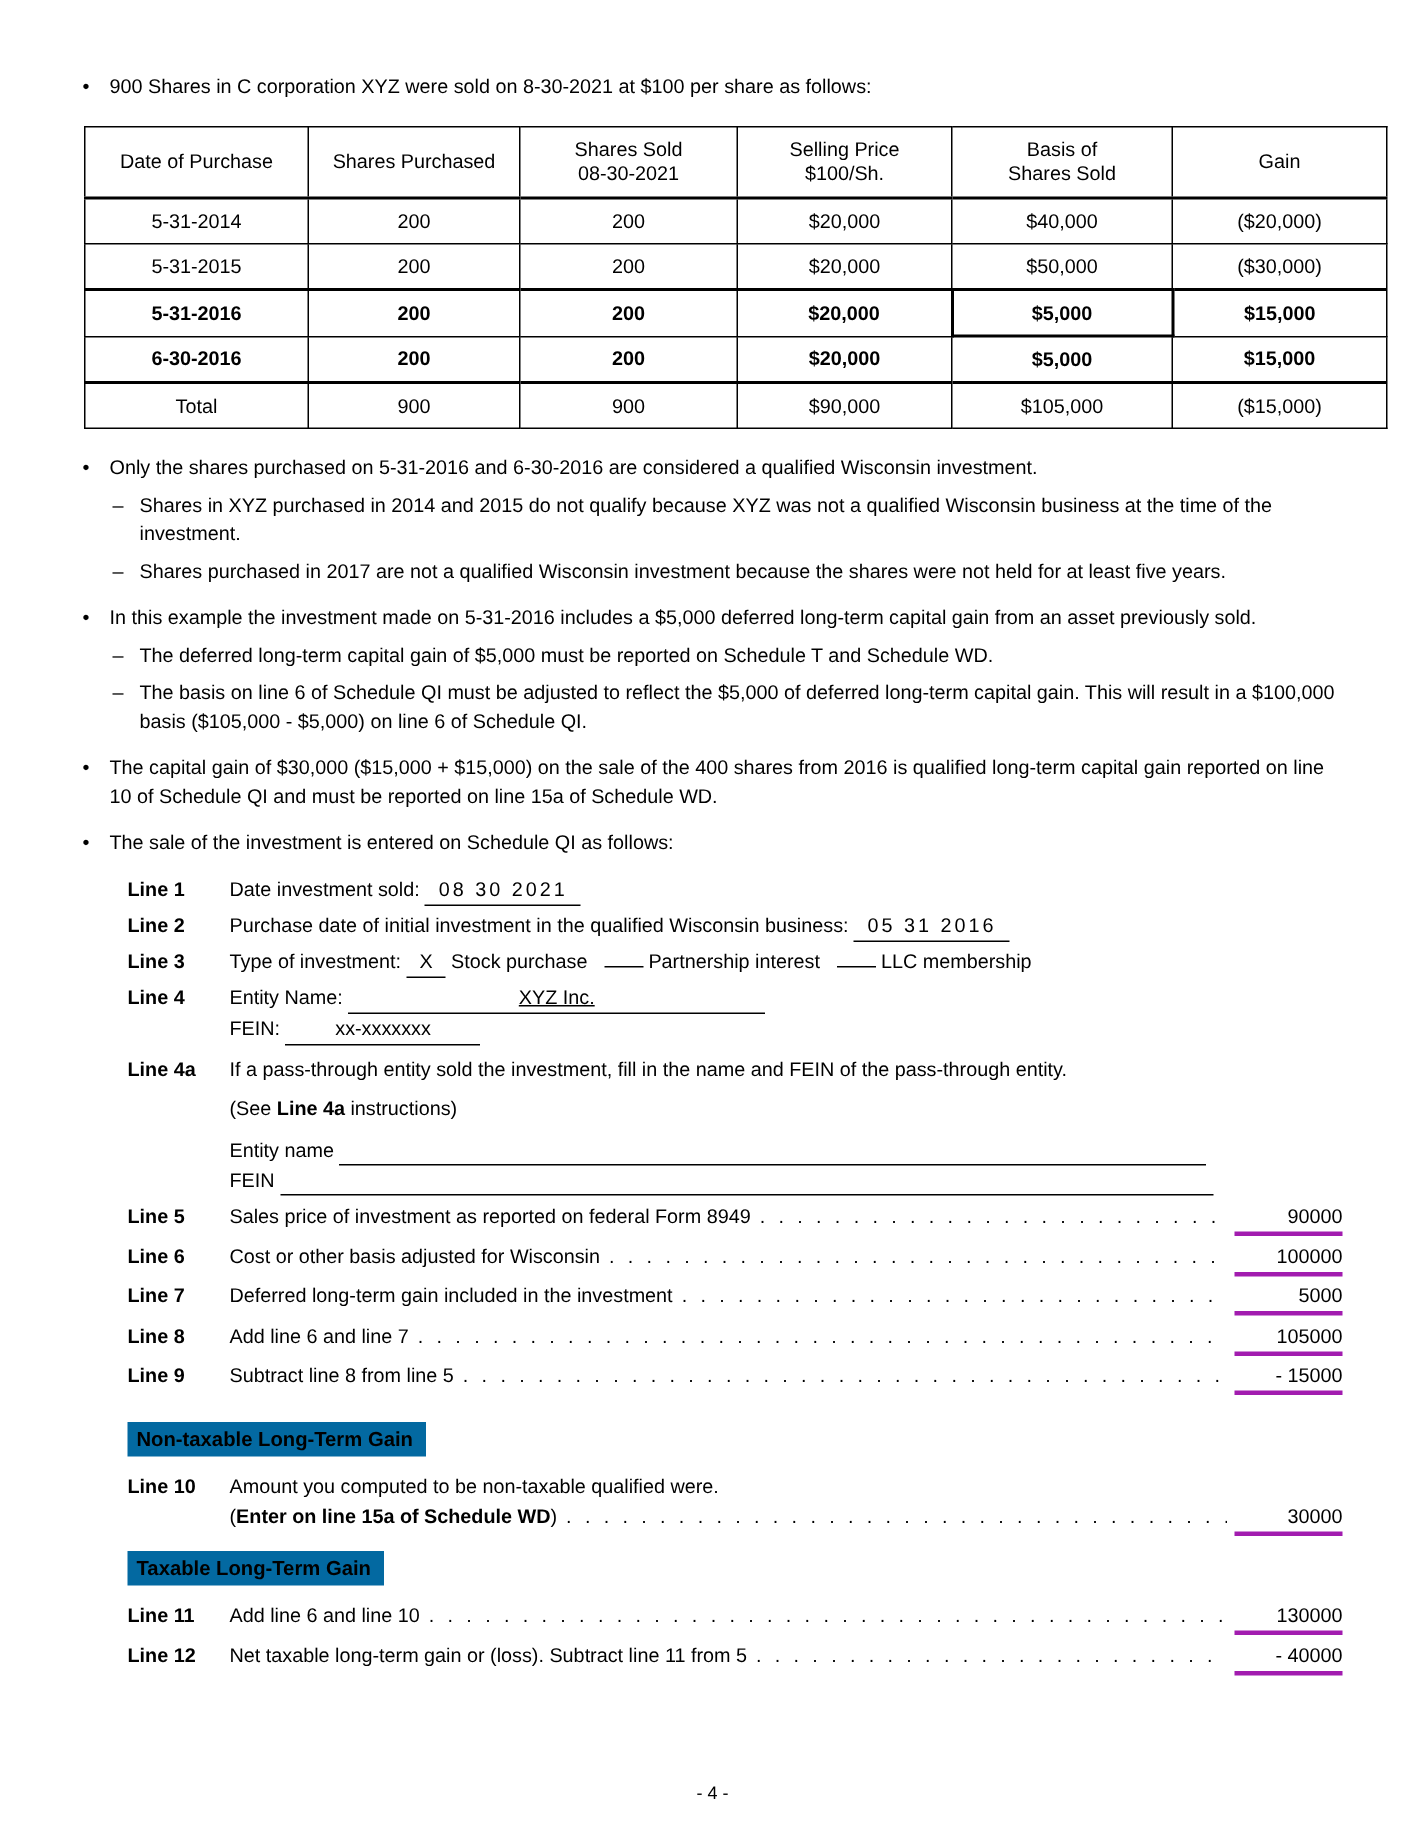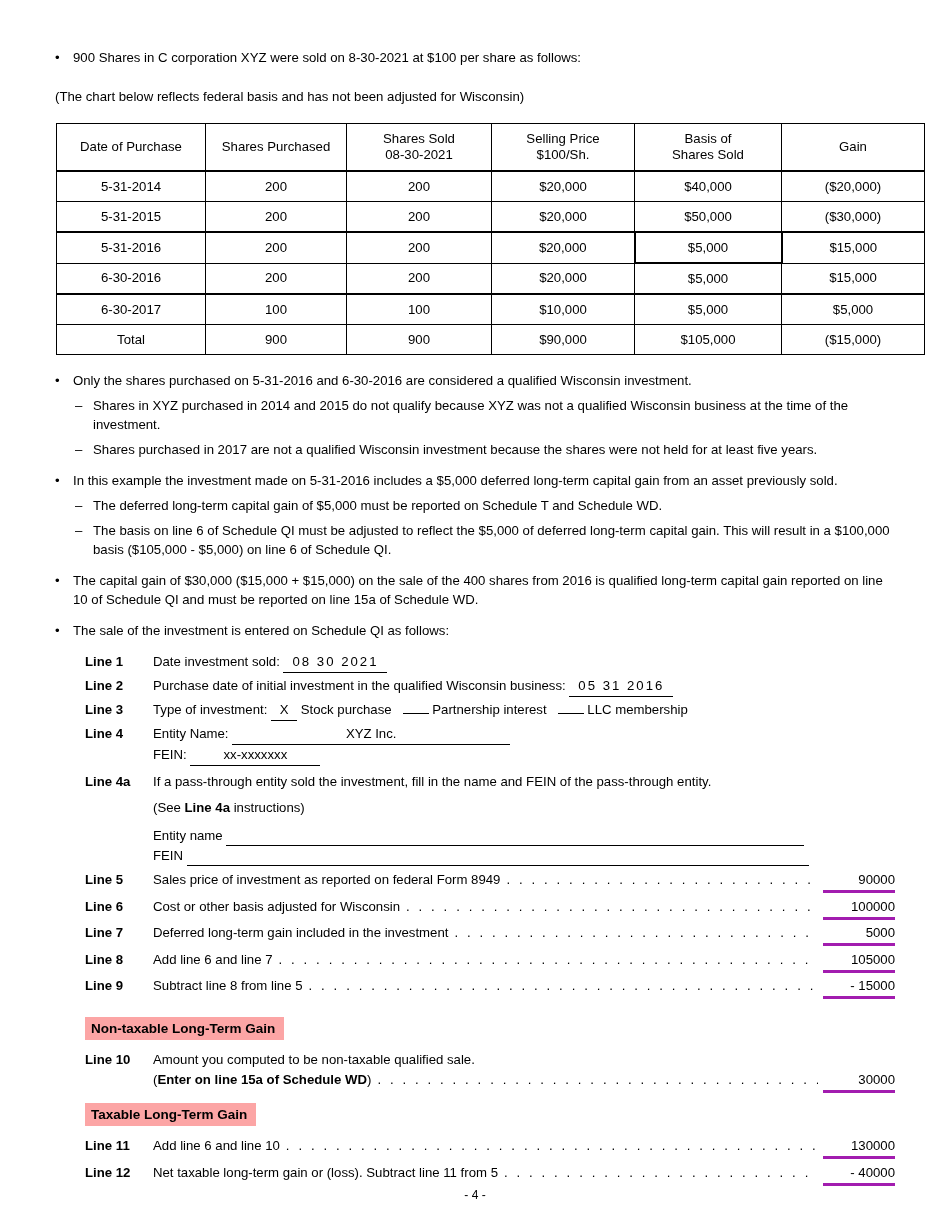--- a/index.html
+++ b/index.html
@@ -91,21 +91,21 @@
   }
   table.basis-table thead th div { line-height: 16px; }
   .col-a { width: 144px; }
   .col-b { width: 136px; }
   .col-c { width: 140px; }
   .col-d { width: 138px; }
   .col-e { width: 142px; }
   .col-f { width: 138px; }
 
   tr.hi td {
-    font-weight: normal;
+    font-weight: bold;
   }
   tr.hi-first td { border-top: 2.5px solid #000; }
   tr.hi-last  td { border-bottom: 2.5px solid #000; }
   td.boxed {
     border: 2.5px solid #000 !important;
   }
 
   
   .qi-block {
     margin-top: 12px;
@@ -136,21 +136,21 @@
   .fill {
     display: inline-block;
     border-bottom: 1px solid #000;
     text-align: center;
     vertical-align: baseline;
   }
   .fill.date-sold { width: 104px; letter-spacing: 2px; }
   .fill.date-buy  { width: 104px; letter-spacing: 2px; }
   .fill.chk       { width: 26px; }
   .fill.chk-empty { width: 26px; }
-  .fill.entity    { width: 278px; text-align: center; }
+  .fill.entity    { width: 278px; text-align: center; text-decoration: underline; }
   .fill.fein      { width: 130px; }
 
   .longline {
     display: inline-block;
     border-bottom: 1.4px solid #000;
     vertical-align: bottom;
     height: 14px;
   }
 
   
@@ -174,21 +174,21 @@
     flex: 0 0 72px;
     text-align: right;
     border-bottom: 3px solid #a21caf;
     font-size: 13.2px;
     line-height: 18px;
     padding-bottom: 1px;
   }
 
   .shaded-head {
     display: inline-block;
-    background: #fca5a5;
+    background: #0369a1;
     font-weight: bold;
     font-size: 13.5px;
     padding: 4px 9px 4px 6px;
     margin: 14px 0 10px 0;
     line-height: 15px;
   }
 
   .footer {
     position: absolute;
     left: 0;
@@ -202,21 +202,20 @@
 </head>
 <body>
 
 <div class="page">
 
   <div class="bullet-row">
     <span class="bullet-mark">•</span>
     <span class="bullet-text">900 Shares in C corporation XYZ were sold on 8-30-2021 at $100 per share as follows:</span>
   </div>
 
-  <div class="note-line" style="margin-top:20px;">(The chart below reflects federal basis and has not been adjusted for Wisconsin)</div>
 
   <table class="basis-table">
     <thead>
       <tr>
         <th class="col-a">
           <div>Date of Purchase</div>
         </th>
         <th class="col-b">
           <div>Shares Purchased</div>
         </th>
@@ -262,28 +261,20 @@
         <td class="boxed">$5,000</td>
         <td>$15,000</td>
       </tr>
       <tr class="hi hi-last">
         <td>6-30-2016</td>
         <td>200</td>
         <td>200</td>
         <td>$20,000</td>
         <td>$5,000</td>
         <td>$15,000</td>
-      </tr>
-      <tr>
-        <td>6-30-2017</td>
-        <td>100</td>
-        <td>100</td>
-        <td>$10,000</td>
-        <td>$5,000</td>
-        <td>$5,000</td>
       </tr>
       <tr>
         <td>Total</td>
         <td>900</td>
         <td>900</td>
         <td>$90,000</td>
         <td>$105,000</td>
         <td>($15,000)</td>
       </tr>
     </tbody>
@@ -426,21 +417,21 @@
       <span class="qi-label">Line 9</span>
       <span class="ltext">Subtract line 8 from line 5</span>
       <span class="leader">. . . . . . . . . . . . . . . . . . . . . . . . . . . . . . . . . . . . . . . . . . . . . . . . . . . . . . . . . . . . . . . . . . . . . . . . . . . . . . .</span>
       <span class="lval">- 15000</span>
     </div>
 
     <div>
       <div class="shaded-head">Non-taxable Long-Term Gain</div>
       <div class="qi-row" style="margin-bottom:0;">
         <span class="qi-label">Line 10</span>
-        <span class="qi-body">Amount you computed to be non-taxable qualified sale.</span>
+        <span class="qi-body">Amount you computed to be non-taxable qualified were.</span>
       </div>
       <div class="lrow">
         <span class="qi-label"></span>
         <span class="ltext"><span>(</span><b>Enter on line 15a of Schedule WD</b><span>)</span></span>
         <span class="leader">. . . . . . . . . . . . . . . . . . . . . . . . . . . . . . . . . . . . . . . . . . . . . . . . . . . . . . . . . . . . . . . . . . . . . . . . . . . . . . .</span>
         <span class="lval">30000</span>
       </div>
     </div>
 
     <div>

